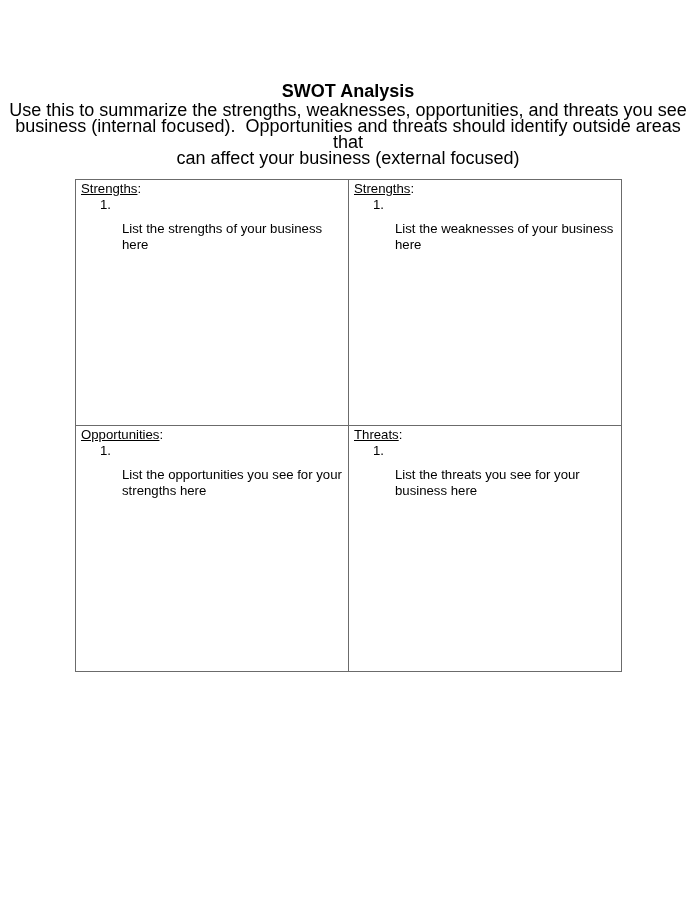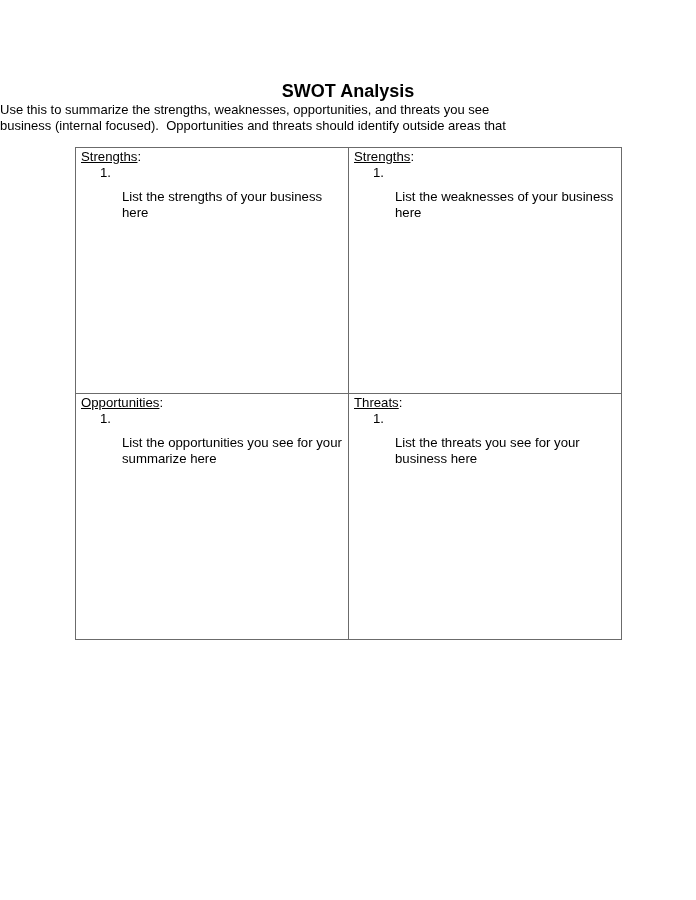--- a/index.html
+++ b/index.html
@@ -22,21 +22,22 @@
   .doc-title {
     margin: 0;
     text-align: center;
     font-size: 18px;
     line-height: 22px;
     font-weight: bold;
     letter-spacing: 0;
   }
   .intro {
     margin: 0 auto;
-    font-size: 13px;
+    text-align: center;
+    font-size: 18px;
     line-height: 16px;
   }
   .intro-line {
     white-space: pre-wrap; 
   }
   table.swot {
     border-collapse: collapse;
     table-layout: fixed;
     width: 546px;
     margin: 13px 0 0 75px;
@@ -65,20 +66,21 @@
 </head>
 <body>
 
 <div class="page">
 
   <h1 class="doc-title">SWOT Analysis</h1>
 
   <div class="intro">
     <div class="intro-line">Use this to summarize the strengths, weaknesses, opportunities, and threats you see</div>
     <div class="intro-line">business (internal focused).  Opportunities and threats should identify outside areas that</div>
+    <div class="intro-line">can affect your business (external focused)</div>
   </div>
 
   <table class="swot">
     <tbody>
       <tr>
         <td>
           <div class="q-head"><span class="q-label">Strengths</span><span>:</span></div>
           <div class="q-item">
             <span class="q-num">1.</span>
             <span class="q-text">List the strengths of your business here</span>
@@ -90,21 +92,21 @@
             <span class="q-num">1.</span>
             <span class="q-text">List the weaknesses of your business here</span>
           </div>
         </td>
       </tr>
       <tr>
         <td>
           <div class="q-head"><span class="q-label">Opportunities</span><span>:</span></div>
           <div class="q-item">
             <span class="q-num">1.</span>
-            <span class="q-text">List the opportunities you see for your summarize here</span>
+            <span class="q-text">List the opportunities you see for your strengths here</span>
           </div>
         </td>
         <td>
           <div class="q-head"><span class="q-label">Threats</span><span>:</span></div>
           <div class="q-item">
             <span class="q-num">1.</span>
             <span class="q-text">List the threats you see for your business here</span>
           </div>
         </td>
       </tr>

